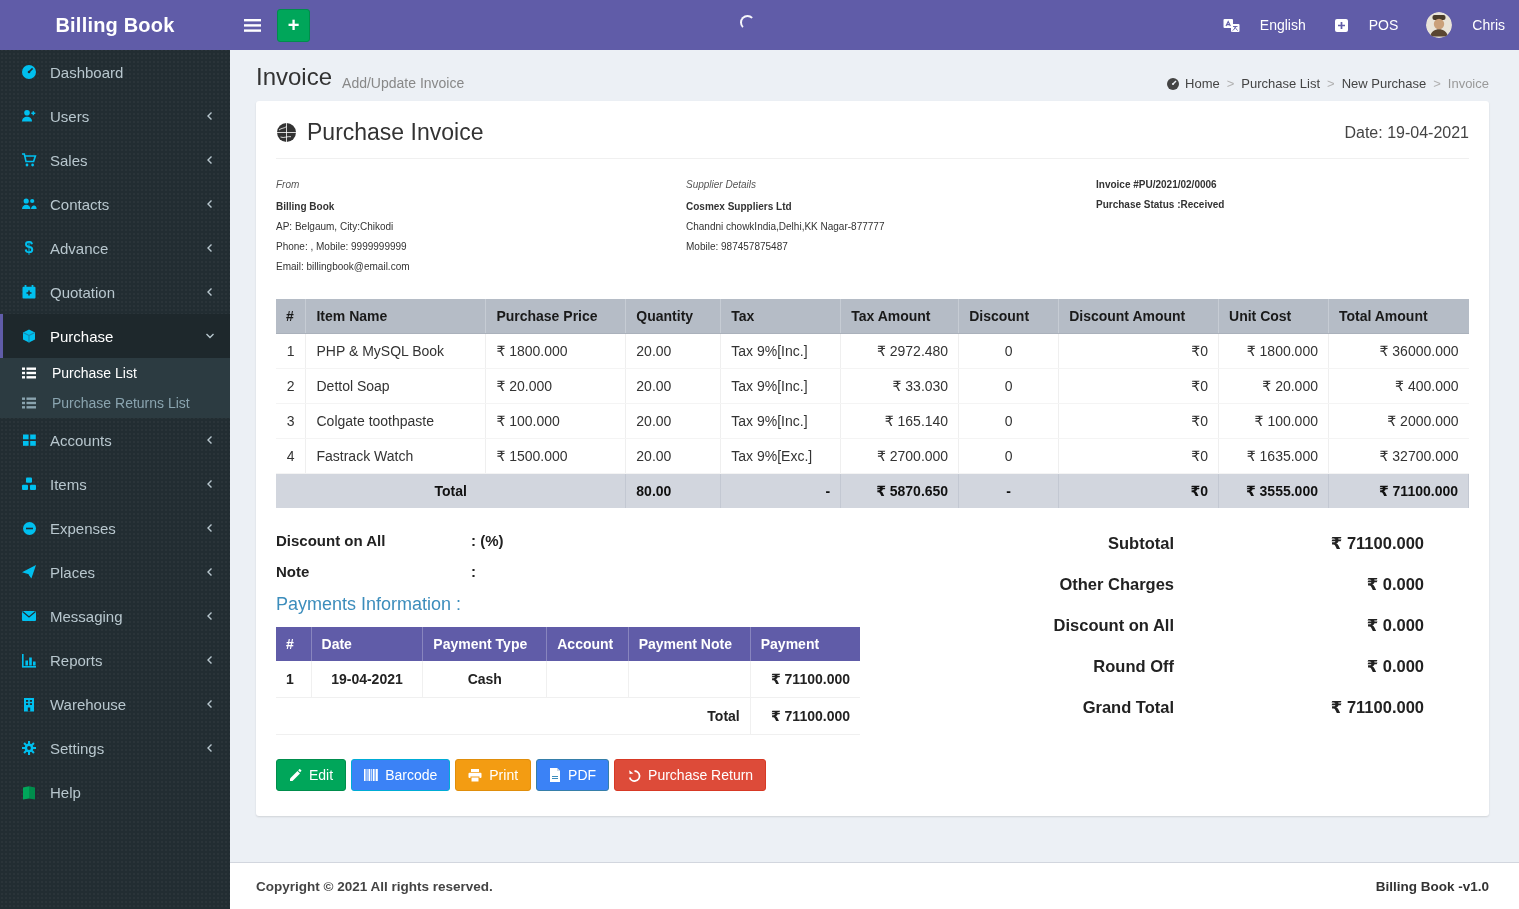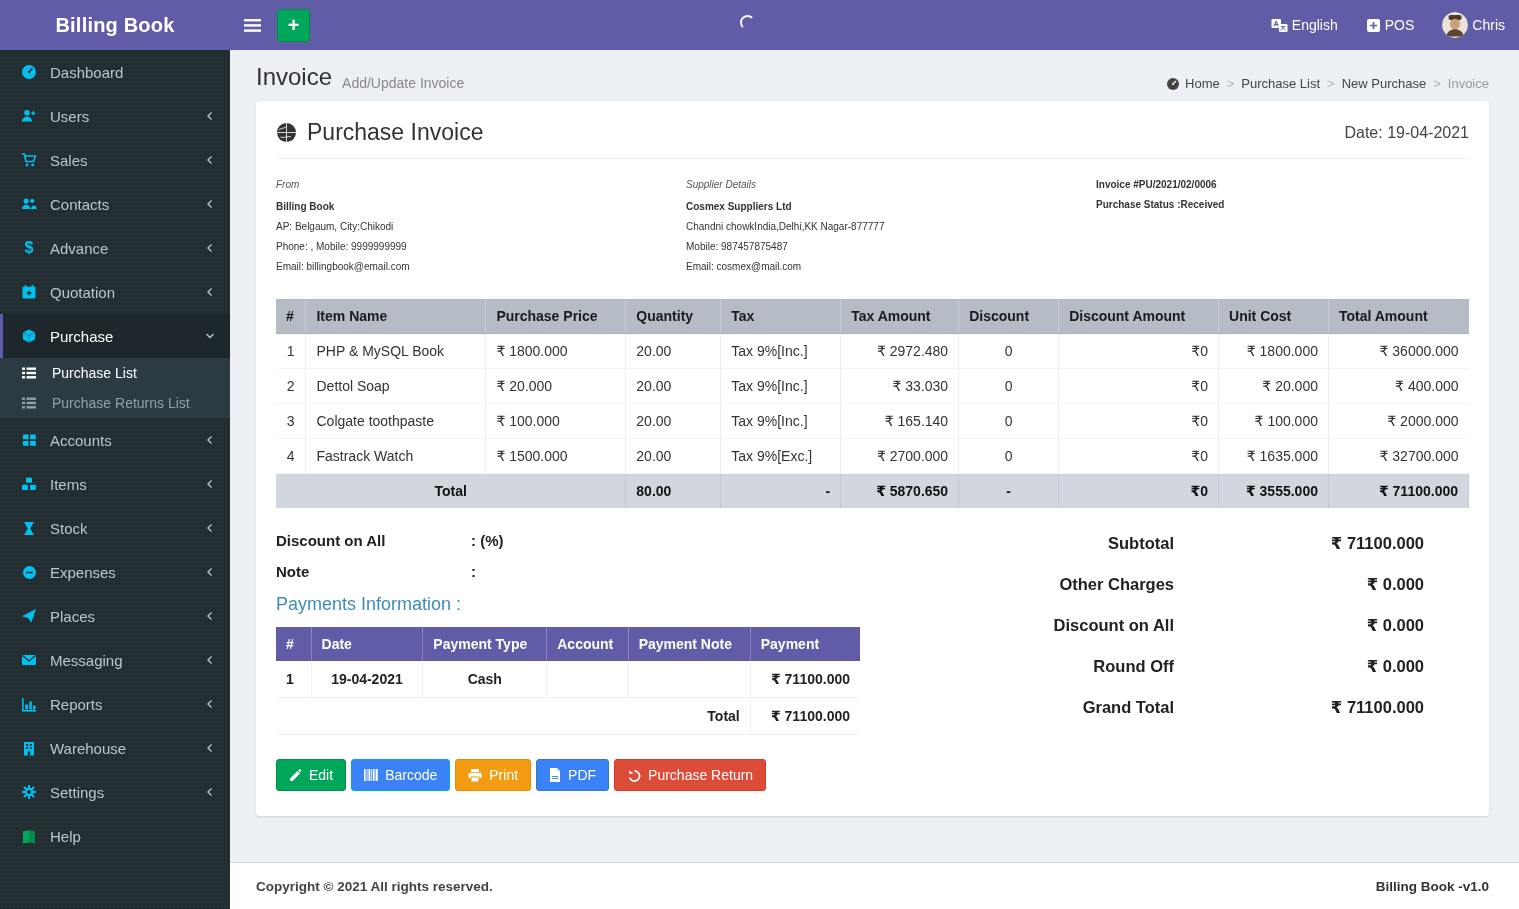--- a/index.html
+++ b/index.html
@@ -49,21 +49,21 @@
     color:#fff; font-size:20px; font-weight:bold; display:flex; align-items:center; justify-content:center;
     cursor:pointer; margin-left:2px;
   }
   .spinner {
     position:absolute; left:510px; top:15px; width:15px; height:15px; border-radius:50%;
     border:2px solid rgba(255,255,255,.95); border-right-color:transparent; border-bottom-color:transparent;
     animation: spin 1s linear infinite;
   }
   @keyframes spin { to { transform: rotate(360deg); } }
   .nav-right { margin-left:auto; display:flex; align-items:center; height:50px; }
-  .nav-item { display:flex; align-items:center; gap:4px; padding:0 14px; height:50px; cursor:pointer; font-size:14px; }
+  .nav-item { display:flex; align-items:center; gap:20px; padding:0 14px; height:50px; cursor:pointer; font-size:14px; }
   .avatar { width:26px; height:26px; border-radius:50%; overflow:hidden; display:inline-block; }
 
   
   .main { position:absolute; left:230px; right:0; top:50px; bottom:47px; background:#ecf0f5; overflow:hidden; }
   .content-header { display:flex; align-items:flex-end; padding:13px 30px 10px 26px; }
   .page-title { font-size:24px; font-weight:normal; color:#333; }
   .page-subtitle { font-size:14px; color:#888; margin-left:10px; }
   .breadcrumb { margin-left:auto; display:flex; align-items:center; gap:7px; font-size:13px; color:#444; }
   .breadcrumb .sep { color:#b0b0b0; }
   .crumb { cursor:pointer; color:#444; }
@@ -315,33 +315,20 @@
             </svg>
           </span>
         <span class="lbl">Items</span>
         <span class="chev">
             <svg width="10" height="10" viewBox="0 0 10 10">
               <polyline points="6.5,1.5 3,5 6.5,8.5" fill="none" stroke="currentColor" stroke-width="1.4"></polyline>
             </svg>
           </span>
       </li>
 
-      <li class="mi">
-        <span class="ic">
-            <svg width="14" height="15" viewBox="0 0 14 15" fill="#00c0ef">
-              <path d="M2 1h10L8.2 7.5 12 14H2l3.8-6.5z"></path>
-            </svg>
-          </span>
-        <span class="lbl">Stock</span>
-        <span class="chev">
-            <svg width="10" height="10" viewBox="0 0 10 10">
-              <polyline points="6.5,1.5 3,5 6.5,8.5" fill="none" stroke="currentColor" stroke-width="1.4"></polyline>
-            </svg>
-          </span>
-      </li>
 
       <li class="mi">
         <span class="ic">
             <svg width="15" height="15" viewBox="0 0 15 15">
               <circle cx="7.5" cy="7.5" r="6.5" fill="#00c0ef"></circle>
               <rect x="4" y="6.7" width="7" height="1.6" fill="#222d32"></rect>
             </svg>
           </span>
         <span class="lbl">Expenses</span>
         <span class="chev">
@@ -547,21 +534,20 @@
           <div class="addr-name">Billing Book</div>
           <div>AP: Belgaum, City:Chikodi</div>
           <div>Phone: , Mobile: 9999999999</div>
           <div>Email: billingbook@email.com</div>
         </div>
         <div class="addr-col">
           <div class="sec-label">Supplier Details</div>
           <div class="addr-name">Cosmex Suppliers Ltd</div>
           <div>Chandni chowkIndia,Delhi,KK Nagar-877777</div>
           <div>Mobile: 987457875487</div>
-          <div>Email: cosmex@mail.com</div>
         </div>
         <div class="addr-col meta">
           <div class="meta-line">Invoice #PU/2021/02/0006</div>
           <div class="meta-line">Purchase Status :Received</div>
         </div>
       </div>
 
       <table class="items-table">
         <colgroup>
           <col style="width:30px">

